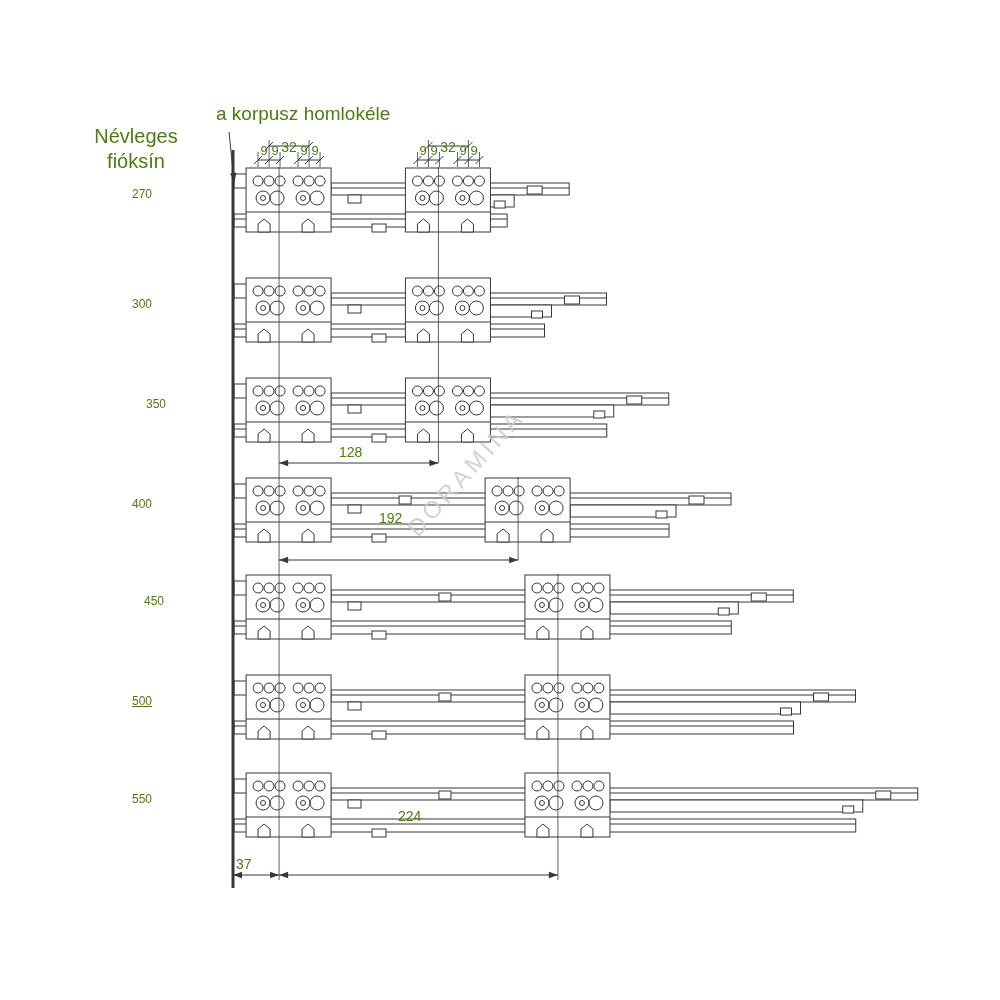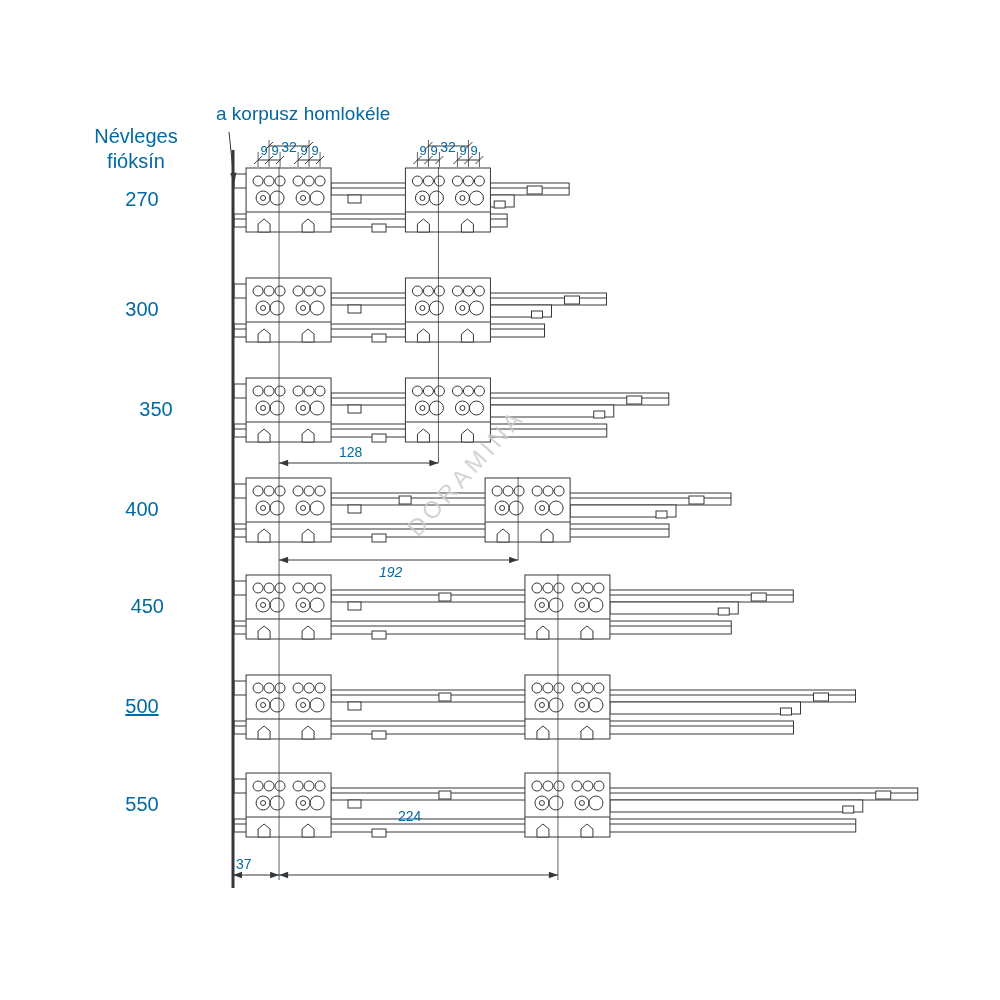--- a/index.html
+++ b/index.html
@@ -1,21 +1,21 @@
 <!DOCTYPE html>
 <html><head>
 <meta charset="utf-8">
 <style>
   html,body{margin:0;padding:0;background:#ffffff;}
   body{width:1000px;height:1000px;position:relative;font-family:"Liberation Sans",sans-serif;color:#1c1c1c;overflow:hidden;}
   #diagram{position:absolute;left:0;top:0;}
-  .lbl{position:absolute;color:#0369a1;line-height:1.2;white-space:nowrap;}
+  .lbl{position:absolute;color:#4d7c0f;line-height:1.2;white-space:nowrap;}
   .callout{font-size:19px;}
   .hdr{width:104px;text-align:center;font-size:20px;line-height:25px;}
-  .rowlbl{width:64px;text-align:center;font-size:20px;}
+  .rowlbl{width:64px;text-align:center;font-size:12px;}
   .dim{font-size:14px;width:40px;}
   .dim32{font-size:14px;width:28px;text-align:center;margin-top:12px;}
   .d9{font-size:13px;width:12px;text-align:center;}
 </style>
 </head>
 <body>
 
 <svg id="diagram" width="1000" height="1000" viewBox="0 0 1000 1000">
     <g>
       <rect x="234" y="214" width="273.1500000000001" height="13" fill="#fff" stroke="#34383c" stroke-width="1"></rect>
@@ -414,15 +414,15 @@
 <div class="lbl d9" style="left:258px;top:143px;">9</div>
 <div class="lbl d9" style="left:269px;top:143px;">9</div>
 <div class="lbl d9" style="left:298px;top:143px;">9</div>
 <div class="lbl d9" style="left:309px;top:143px;">9</div>
 <div class="lbl d9" style="left:417px;top:143px;">9</div>
 <div class="lbl d9" style="left:428px;top:143px;">9</div>
 <div class="lbl d9" style="left:457px;top:143px;">9</div>
 <div class="lbl d9" style="left:468px;top:143px;">9</div>
 
 <div class="lbl dim" style="left:339px;top:444px;">128</div>
-<div class="lbl dim" style="left:379px;top:564px;font-style:italic;">192</div>
+<div class="lbl dim" style="left:379px;top:510px;">192</div>
 <div class="lbl dim" style="left:236px;top:856px;">37</div>
 <div class="lbl dim" style="left:398px;top:808px;">224</div>
 
 </body></html>

